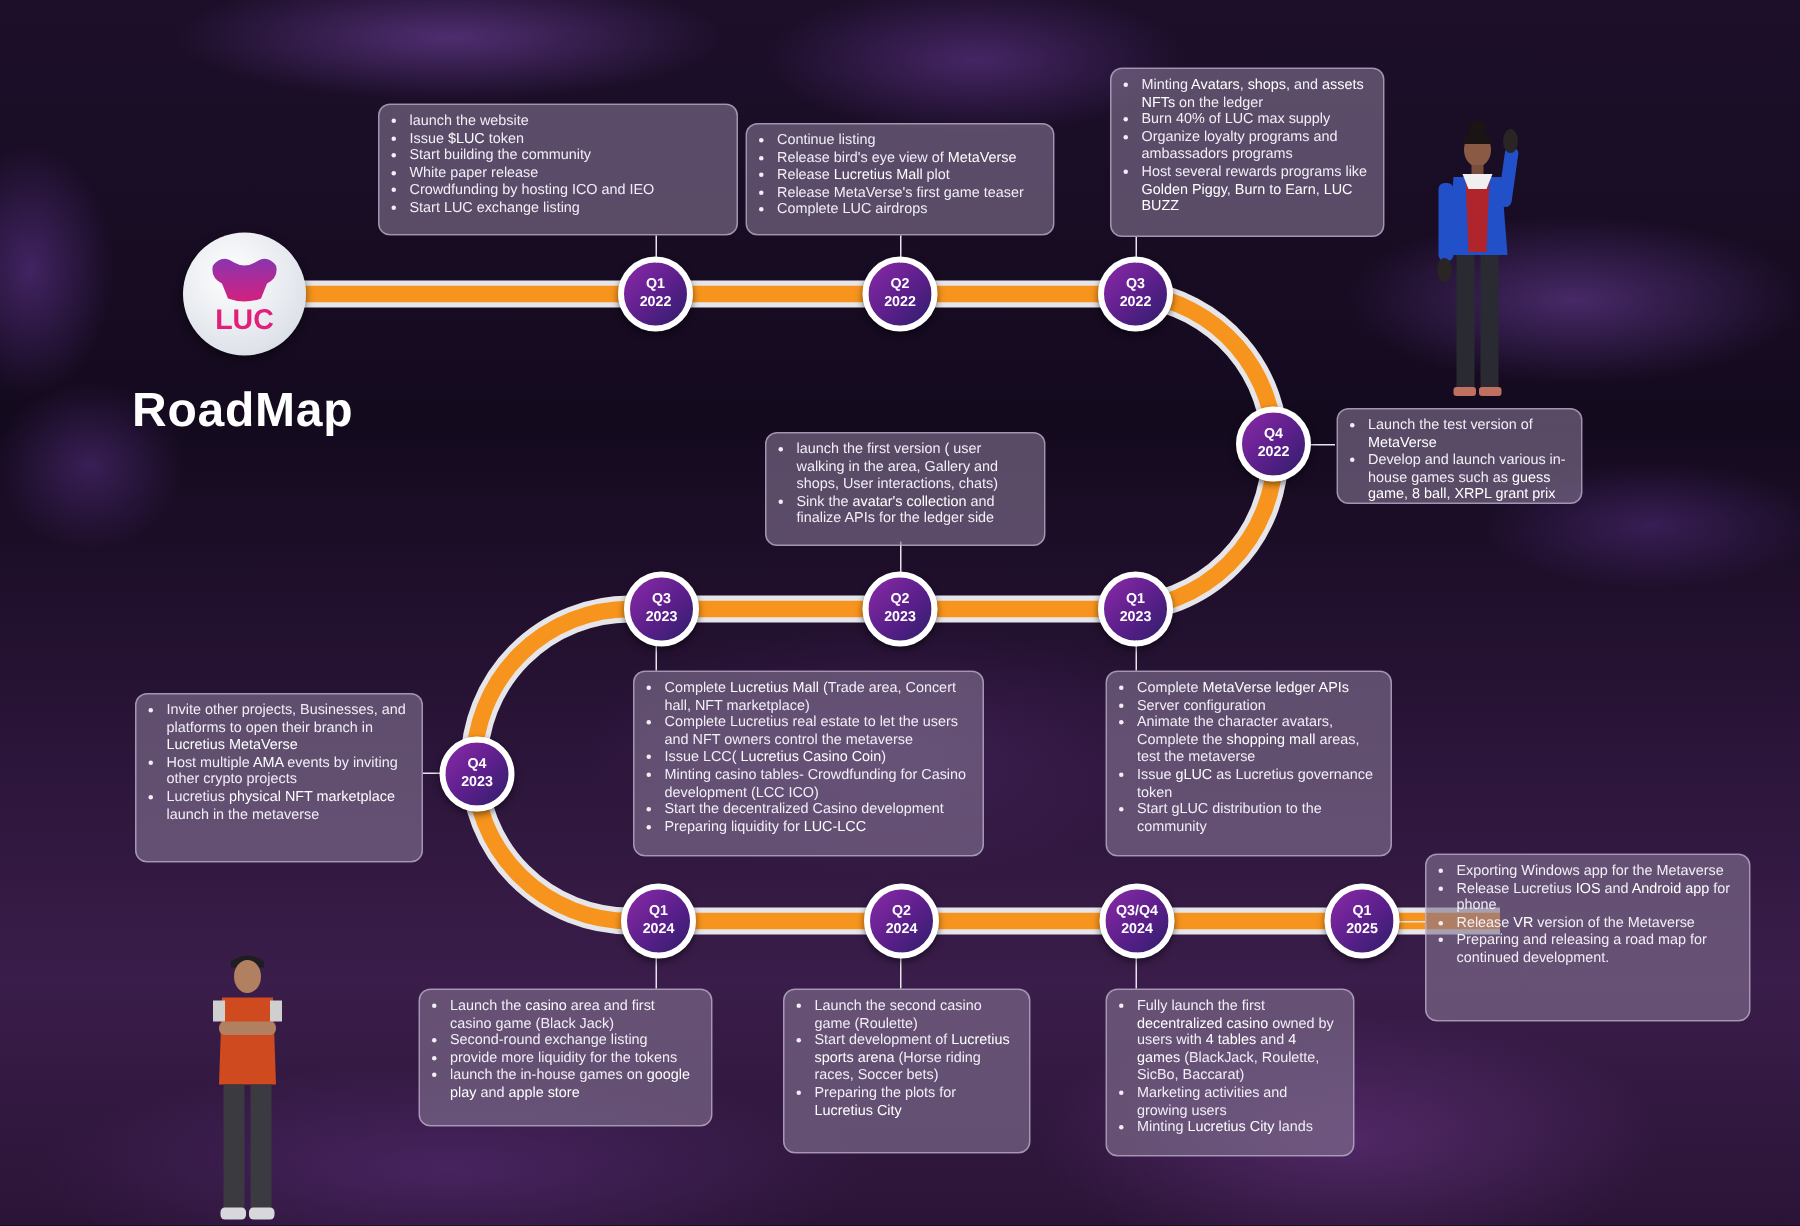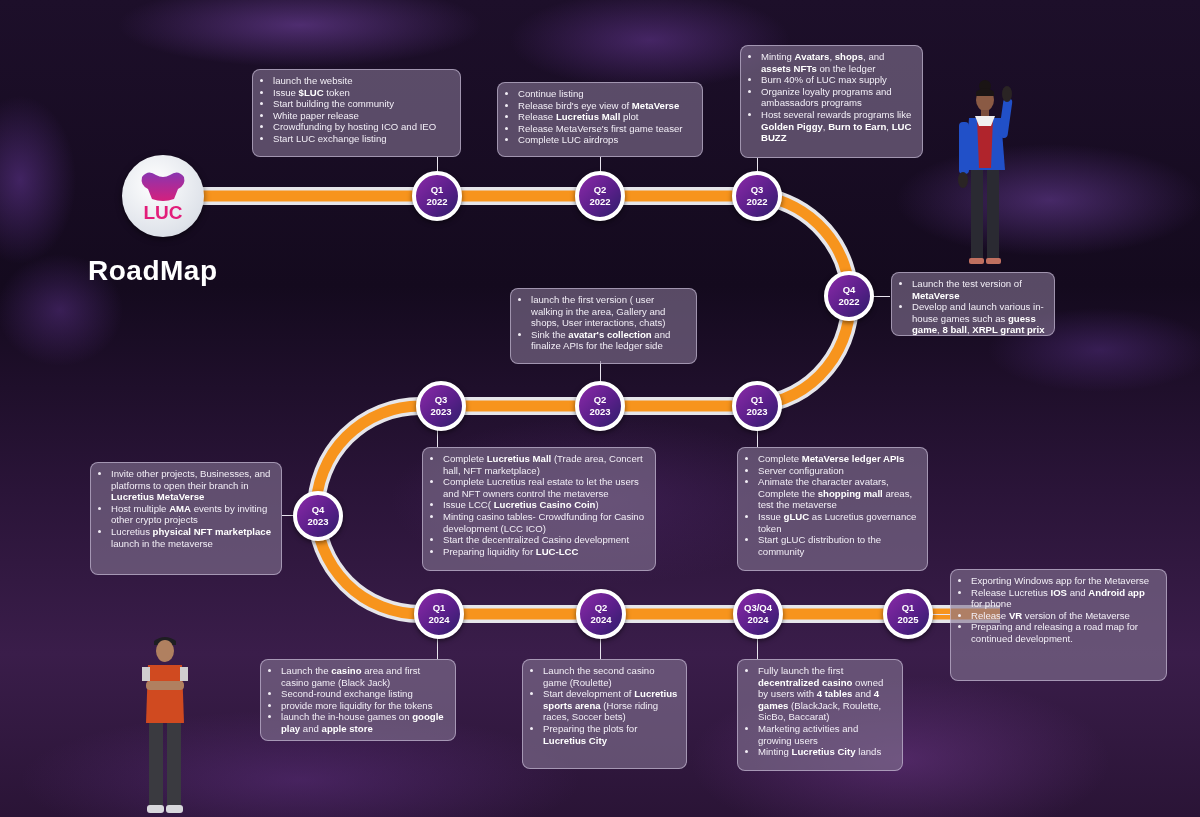--- a/index.html
+++ b/index.html
@@ -23,39 +23,39 @@
       linear-gradient(180deg, #1d0f2a 0%, #140a1e 35%, #2a1438 60%, #3a1d4a 80%, #2a1436 100%);
   }
   svg.path { position:absolute; left:0; top:0; }
   .logo {
     position:absolute; left:122px; top:155px; width:82px; height:82px; border-radius:50%;
     background:radial-gradient(circle at 40% 35%, #ffffff, #dfe3ea 70%, #c9ced8);
     box-shadow:0 2px 6px rgba(0,0,0,0.5);
     text-align:center;
   }
   .title {
-    position:absolute; left:88px; top:255px; color:#fff; font-weight:bold; font-size:28px;
+    position:absolute; left:88px; top:255px; color:#fff; font-weight:bold; font-size:32px;
     letter-spacing:0.5px;
   }
   .node {
     position:absolute; width:42px; height:42px; border-radius:50%;
     border:4px solid #fff; box-shadow:0 2px 5px rgba(0,0,0,0.5);
     background:linear-gradient(135deg, #8a2aa8 0%, #5a1f8a 55%, #2e1f6a 100%);
     display:flex; flex-direction:column; align-items:center; justify-content:center;
     color:#fff; font-weight:bold; font-size:9.5px; line-height:12px; text-align:left;
     transform:translate(-25px,-25px);
   }
   .card {
     position:absolute; border:1px solid rgba(220,210,235,0.55); border-radius:8px;
     background:rgba(130,115,145,0.62); color:#f2eef6; font-size:9.6px; line-height:11.6px;
     padding:5px 8px 5px 6px; box-sizing:border-box;
   }
   .card ul { margin:0; padding-left:14px; }
   .card li { margin:0; }
-  .card b { font-weight:bold; color:#fff; }
+  .card b { font-weight:normal; color:#fff; }
   .conn { position:absolute; width:1px; background:#e8e4ee; }
   .hconn { position:absolute; height:1px; background:#e8e4ee; }
   .char { position:absolute; }
 </style>
 </head>
 <body>
 
 <div class="bg"></div>
 
 <svg class="path" width="1200" height="817">
@@ -85,21 +85,21 @@
 <div class="hconn" style="left:866px;top:296px;width:24px"></div>
 <div class="conn" style="left:600px;top:361px;height:28px"></div>
 <div class="conn" style="left:437px;top:423px;height:24px"></div>
 <div class="conn" style="left:757px;top:423px;height:24px"></div>
 <div class="hconn" style="left:282px;top:515px;width:16px"></div>
 <div class="conn" style="left:437px;top:631px;height:28px"></div>
 <div class="conn" style="left:600px;top:631px;height:28px"></div>
 <div class="conn" style="left:757px;top:631px;height:28px"></div>
 <div class="hconn" style="left:925px;top:614px;width:25px"></div>
 
-<div class="card" style="left:252px;top:69px;width:209px;height:88px">
+<div class="card" style="left:252px;top:69px;width:240px;height:88px">
     <ul>
       <li><span>launch the website</span></li>
       <li><span>Issue </span><b>$LUC</b><span> token</span></li>
       <li><span>Start building the community</span></li>
       <li><span>White paper release</span></li>
       <li><span>Crowdfunding by hosting ICO and IEO</span></li>
       <li><span>Start LUC exchange listing</span></li>
     </ul>
   </div>
 <div class="card" style="left:497px;top:82px;width:206px;height:75px">
@@ -150,21 +150,21 @@
       <li><span>Preparing liquidity for </span><b>LUC-LCC</b></li>
     </ul>
   </div>
 <div class="card" style="left:90px;top:462px;width:192px;height:113px">
     <ul>
       <li><span>Invite other projects, Businesses, and platforms to open their branch in </span><b>Lucretius MetaVerse</b></li>
       <li><span>Host multiple </span><b>AMA</b><span> events by inviting other crypto projects</span></li>
       <li><span>Lucretius </span><b>physical NFT marketplace</b><span> launch in the metaverse</span></li>
     </ul>
   </div>
-<div class="card" style="left:260px;top:659px;width:196px;height:82px">
+<div class="card" style="left:279px;top:659px;width:196px;height:92px">
     <ul>
       <li><span>Launch the </span><b>casino</b><span> area and first casino game (Black Jack)</span></li>
       <li><span>Second-round exchange listing</span></li>
       <li><span>provide more liquidity for the tokens</span></li>
       <li><span>launch the in-house games on </span><b>google play</b><span> and </span><b>apple store</b></li>
     </ul>
   </div>
 <div class="card" style="left:522px;top:659px;width:165px;height:110px">
     <ul>
       <li><span>Launch the second casino game (Roulette)</span></li>

